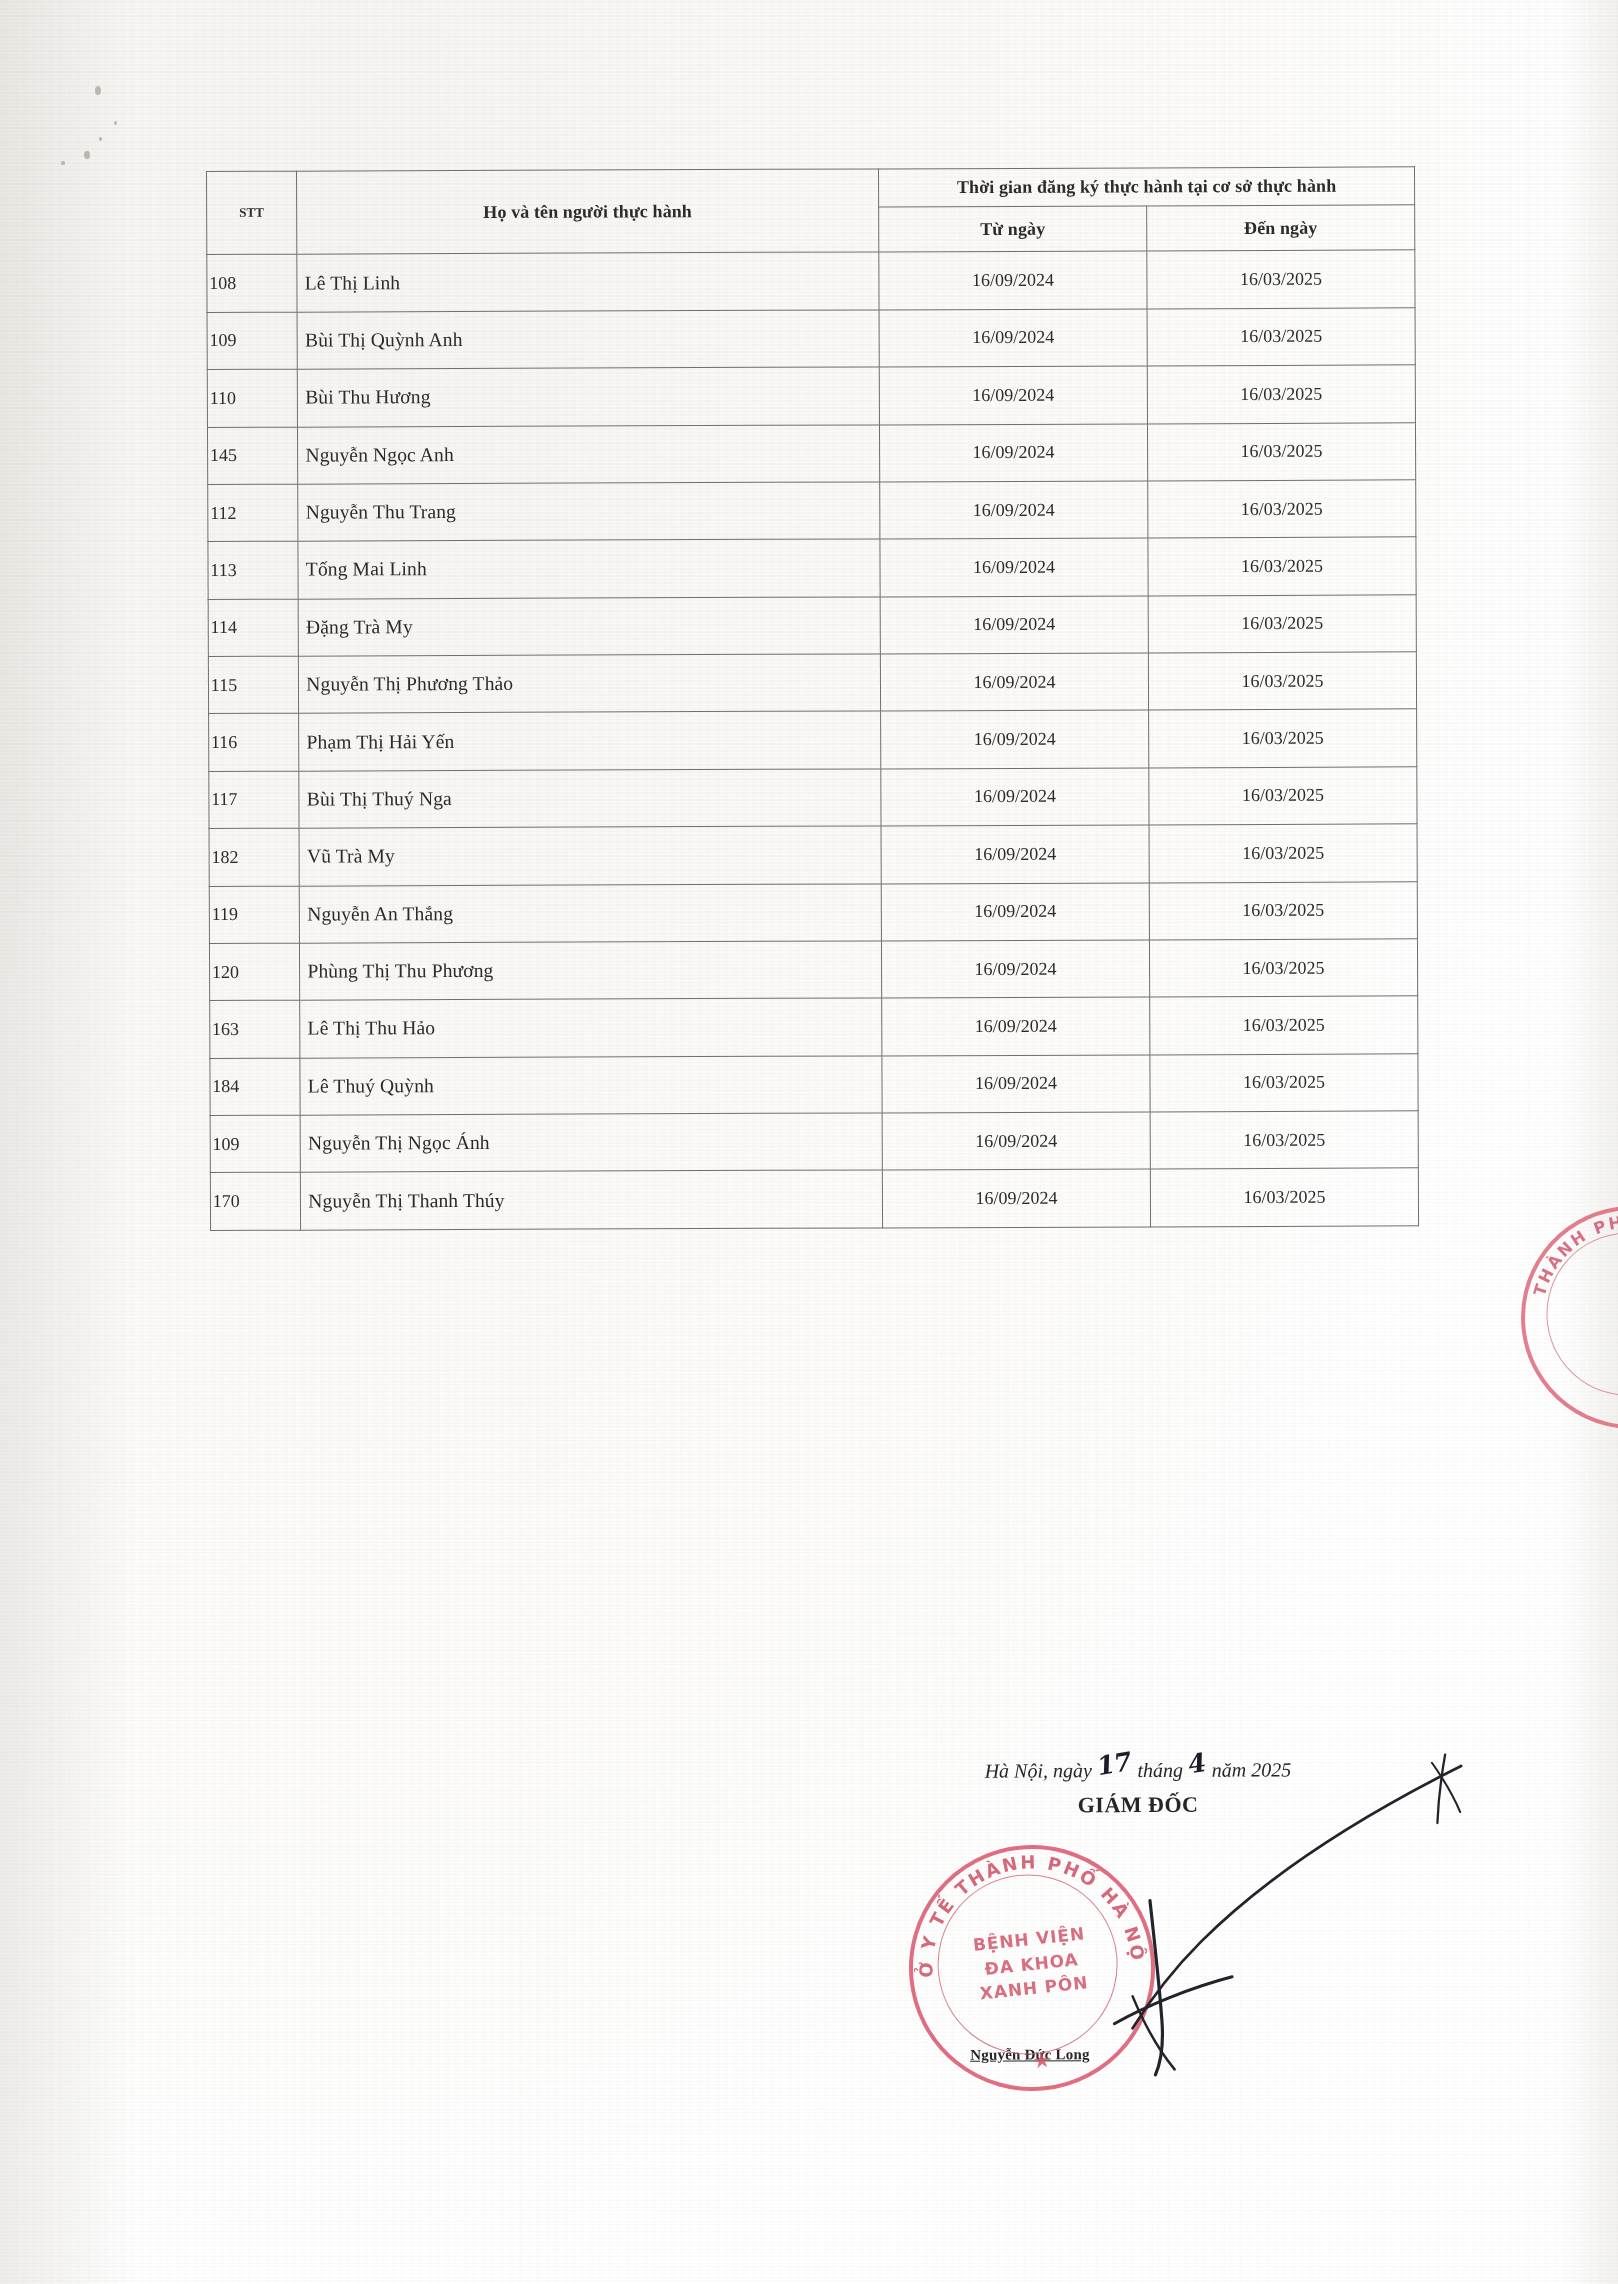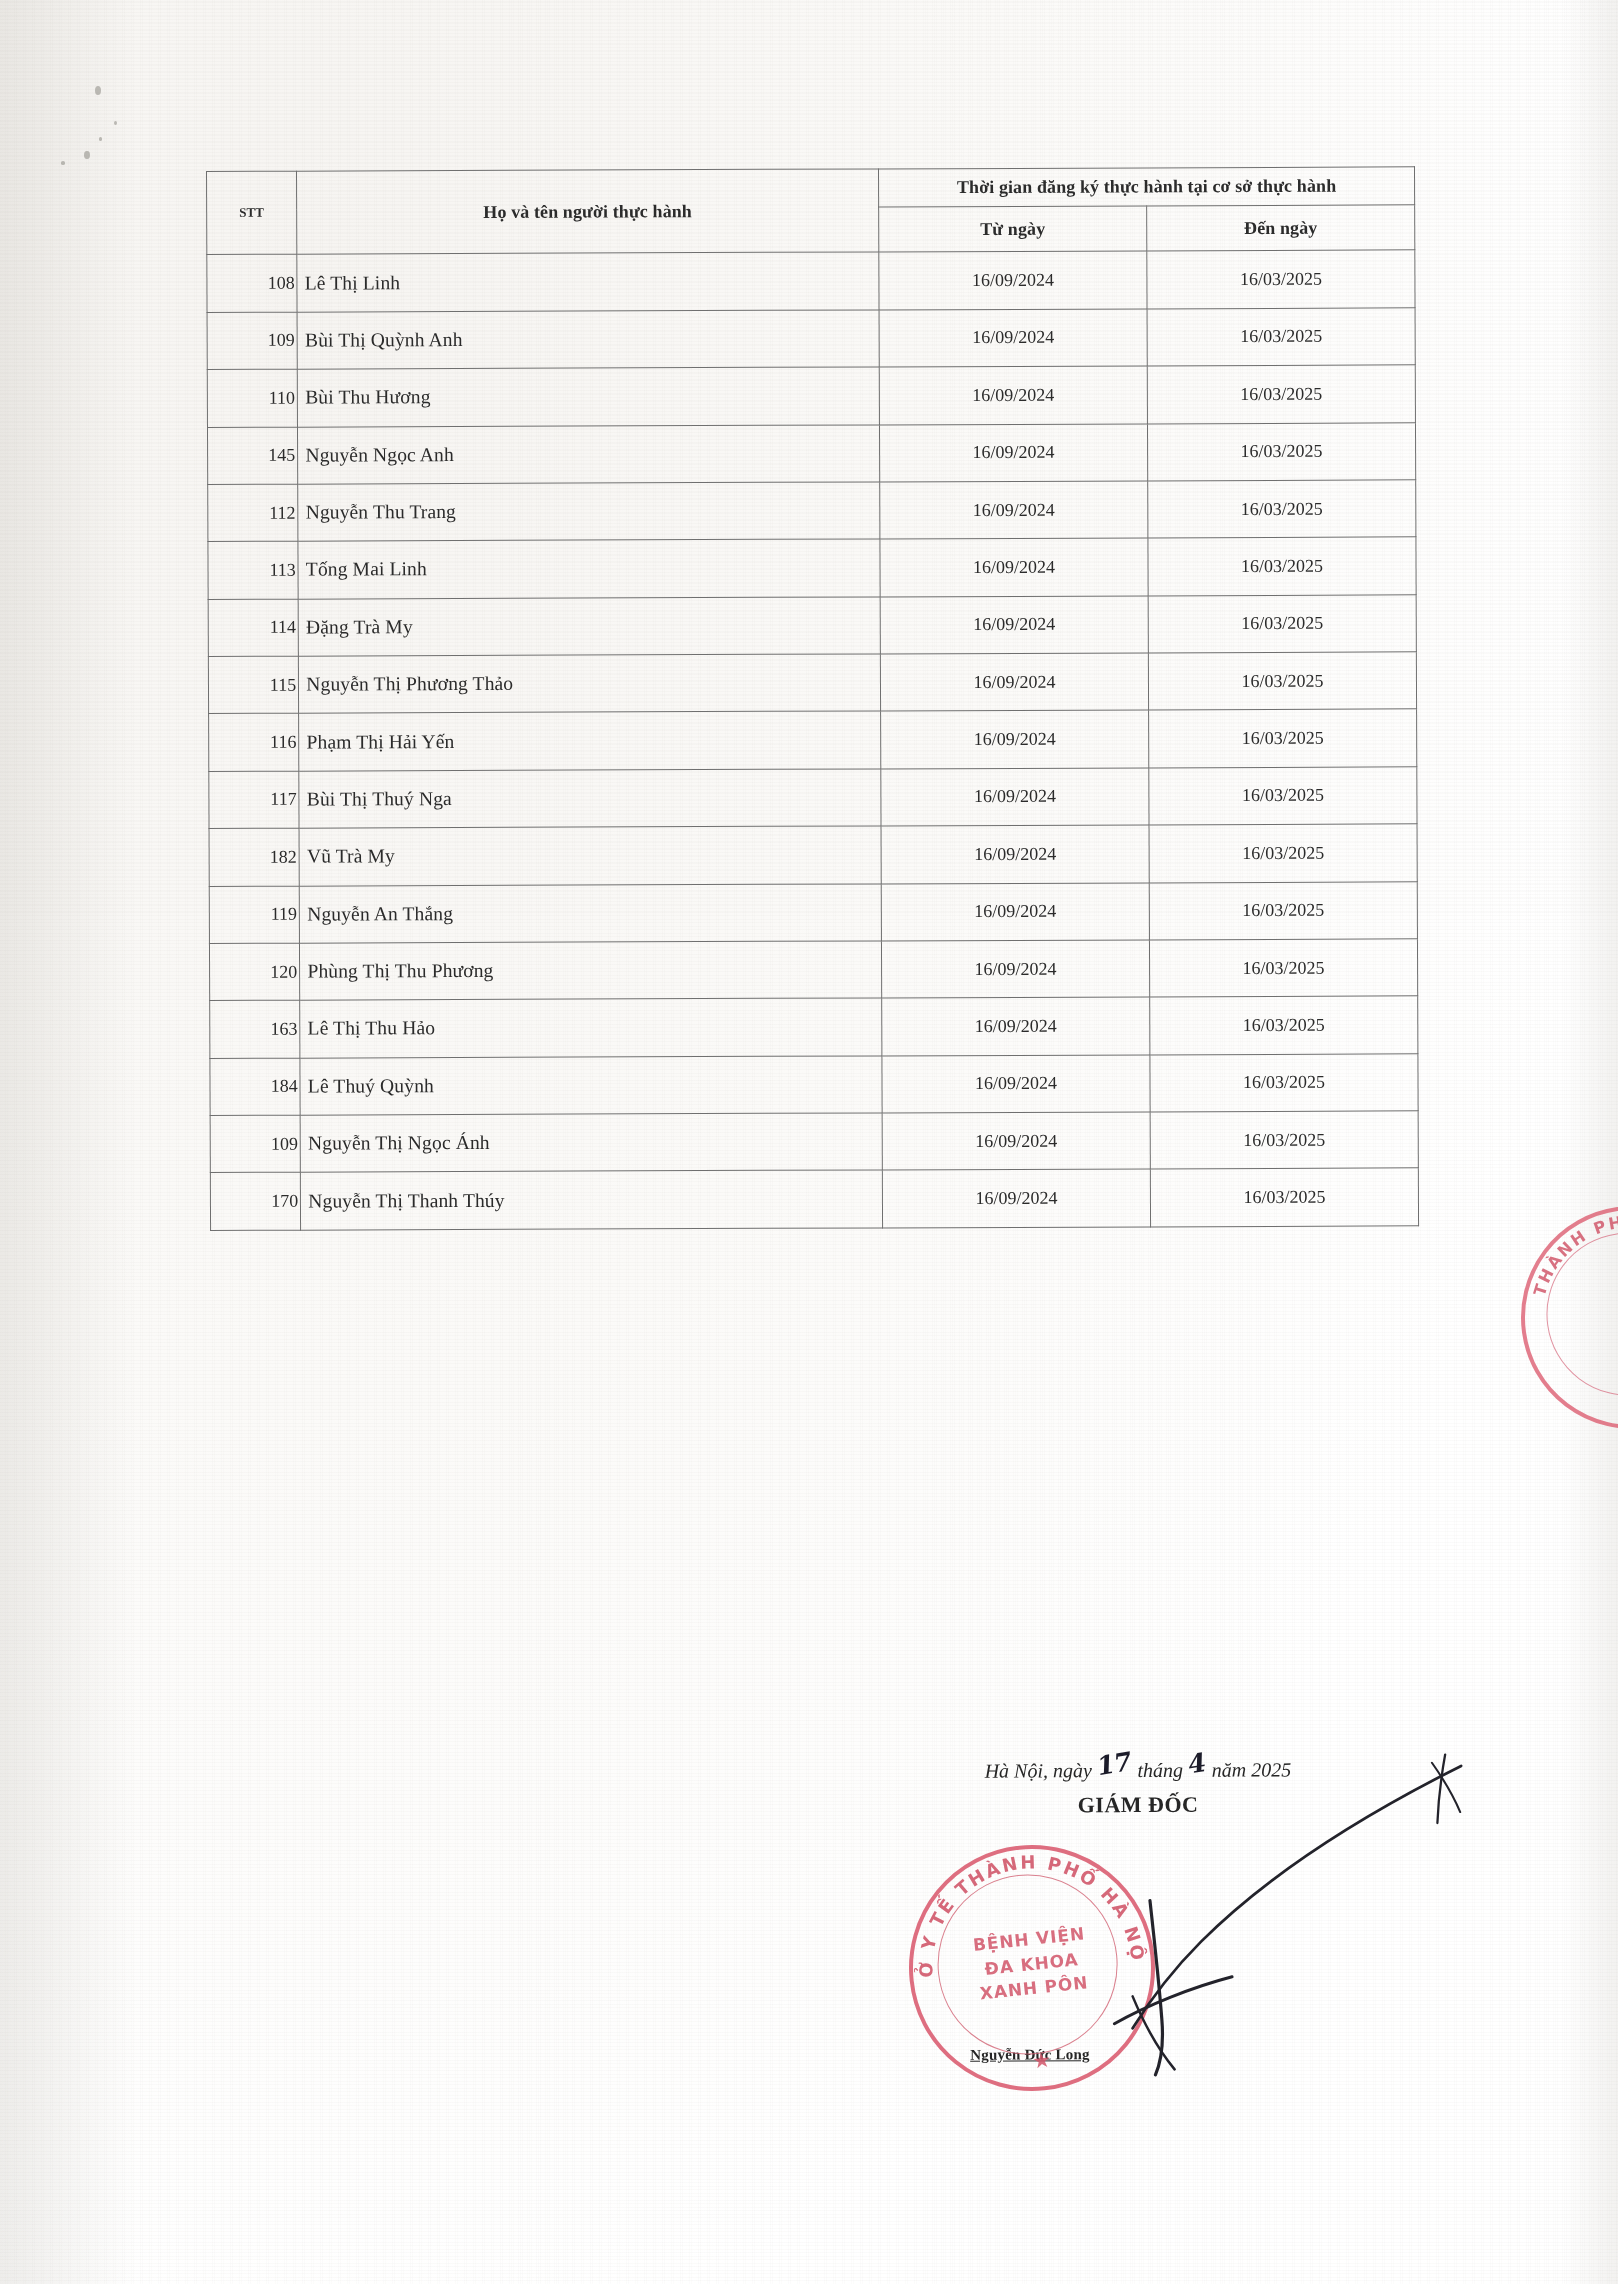--- a/index.html
+++ b/index.html
@@ -70,21 +70,21 @@
     text-align:center;
     line-height:1.35;
     padding:4.6px 6.4px;
     letter-spacing:0.1px;
   }
   th.h-stt { font-size:13px; }
   th.h-span { padding:6.4px 18px; }
   th.h-sub { font-size:18px; padding:10px 4.6px; }
 
   td.stt {
-    text-align:right;
+    text-align:left;
     font-size:18px;
     height:51px;
     padding:2.7px 1.8px;
   }
   td.nm {
     text-align:left;
     font-size:19.6px;
     padding:2.7px 0 2.7px 7.3px;
     letter-spacing:0.1px;
   }

